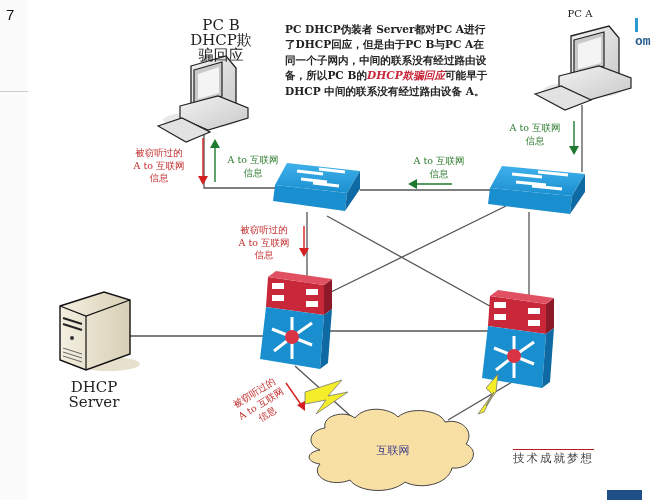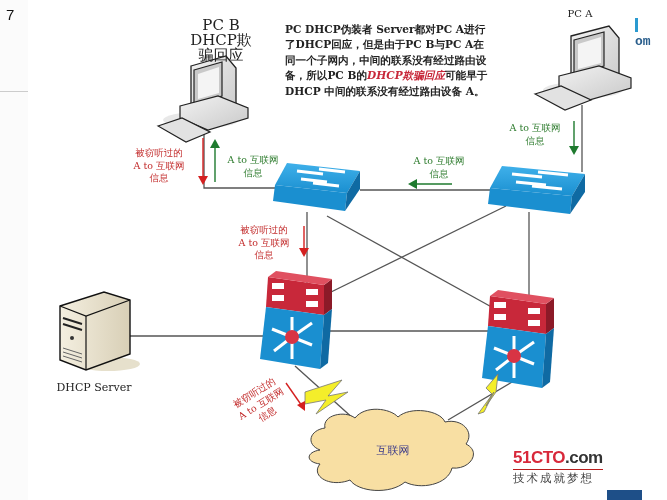--- a/index.html
+++ b/index.html
@@ -174,21 +174,21 @@
   </g>
 
   <text x="393" y="454" font-size="11" fill="#3a3a8a" text-anchor="middle">互联网</text>
 </svg>
 
 <div class="abs lbl" style="left:186px;top:18px;width:70px;font-size:15px;">
   <div>PC B</div>
   <div>DHCP欺骗回应</div>
 </div>
 <div class="abs lbl" style="left:555px;top:6px;width:50px;font-size:10px;">PC A</div>
-<div class="abs lbl" style="left:44px;top:380px;width:100px;font-size:11px;">DHCP Server</div>
+<div class="abs lbl" style="left:44px;top:380px;width:100px;font-size:15px;">DHCP Server</div>
 
 <div class="abs note"><span>PC DHCP伪装者 Server都对PC A进行了DHCP回应，但是由于PC B与PC A在同一个子网内，中间的联系没有经过路由设备，所以PC B的</span><span class="red">DHCP欺骗回应</span><span>可能早于DHCP 中间的联系没有经过路由设备 A。</span></div>
 
 <div class="abs red-txt" style="left:120px;top:147px;width:78px;">
   <div>被窃听过的</div>
   <div>A to 互联网</div>
   <div>信息</div>
 </div>
 <div class="abs green-txt" style="left:218px;top:154px;width:70px;">
   <div>A to 互联网</div>
@@ -207,20 +207,19 @@
   <div>A to 互联网</div>
   <div>信息</div>
 </div>
 <div class="abs red-txt" style="left:222px;top:385px;width:78px;transform:rotate(-32deg);">
   <div>被窃听过的</div>
   <div>A to 互联网</div>
   <div>信息</div>
 </div>
 
 <div class="abs logo">
-  <div class="logo-main"><span style="color:#d8283a">51CTO</span><span style="color:#333">.com</span></div>
   <div class="logo-sub">技术成就梦想</div>
 </div>
 <div class="abs edge-logo">
   <div style="width:8px;height:14px;border-left:3px solid #2a9ad0;margin-bottom:2px;"></div>
   <div>om</div>
 </div>
 <div class="abs bottom-bar"></div>
 
 </body></html>

